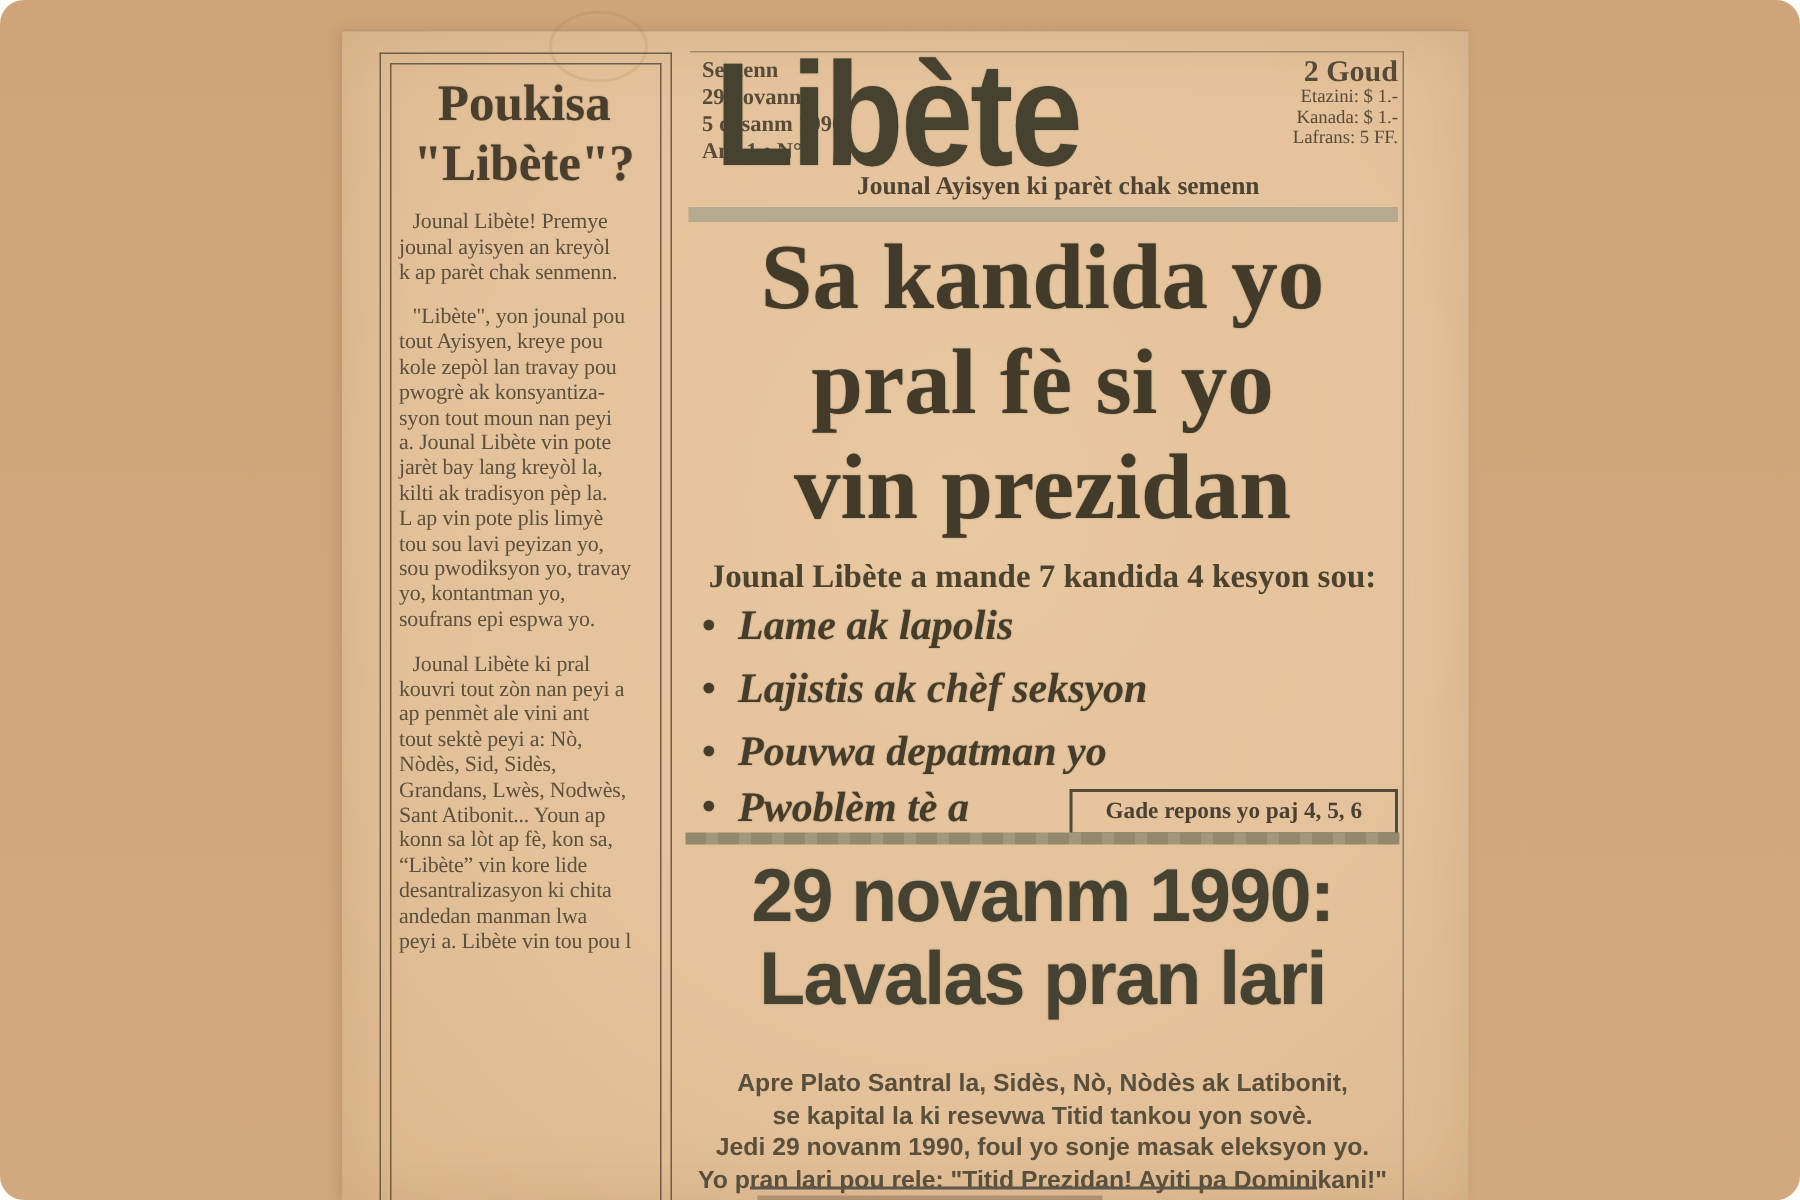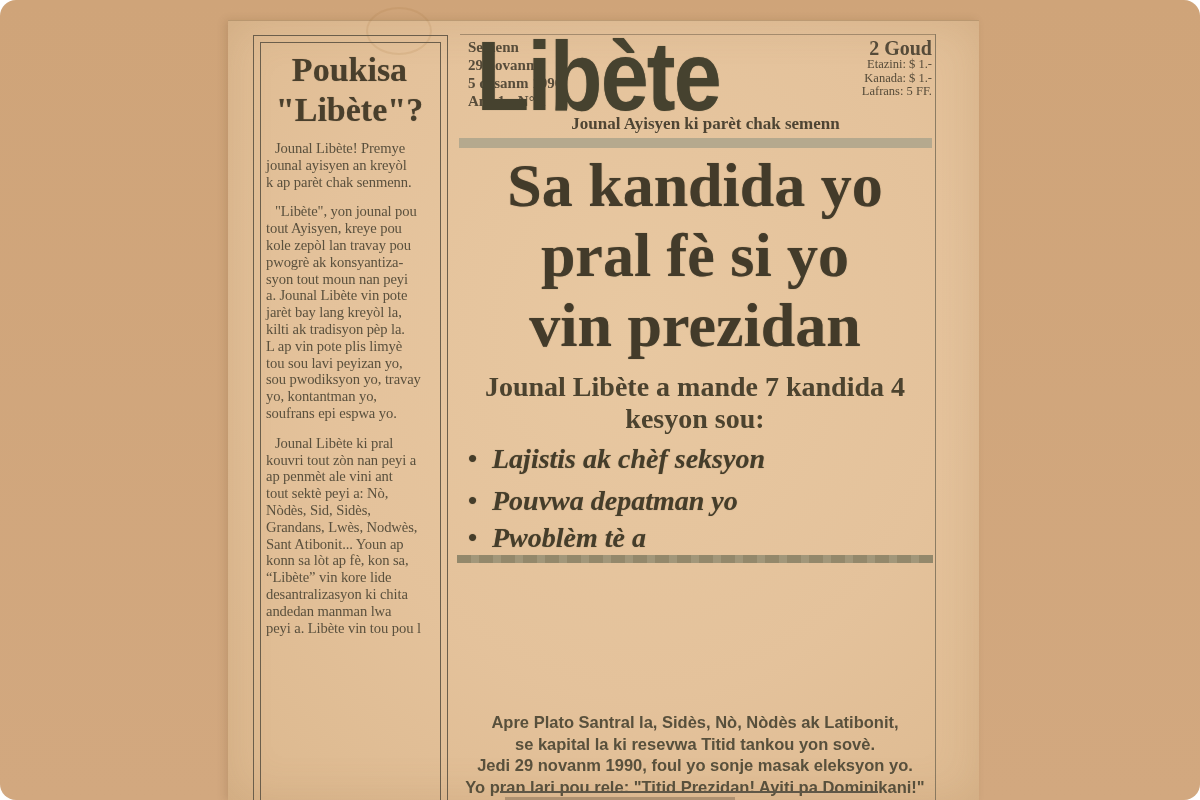--- a/index.html
+++ b/index.html
@@ -46,21 +46,21 @@
   .price{position:absolute;left:790px;top:38px;width:142px;text-align:right;color:#564b39;}
   .price-main{font-size:20px;font-weight:bold;line-height:20px;}
   .price-line{font-size:12.5px;line-height:13.5px;}
 
   
   .band1{position:absolute;left:459px;top:138px;width:473px;height:10px;background:var(--band-gray,#b5a98e);}
   .headline1{position:absolute;left:455px;top:150px;width:480px;text-align:center;
     font-weight:bold;font-size:62px;line-height:70px;color:var(--ink-head,#433b2a);
     text-shadow:0 0 1px rgba(67,59,42,.55);}
   .subhead{position:absolute;left:455px;top:371px;width:480px;text-align:center;
-    font-weight:bold;font-size:28px;color:#4c432f;}
+    font-weight:bold;font-size:22px;color:#4c432f;}
   .bullet-row{position:absolute;left:468px;width:460px;font-weight:bold;font-style:italic;
     font-size:28px;line-height:36px;color:#453d2a;text-shadow:0 0 1px rgba(69,61,42,.5);}
   .bullet-row .dot{display:inline-block;font-style:normal;font-size:26px;width:24px;
     vertical-align:1px;}
   .refer-box{position:absolute;left:713px;top:526px;width:215px;height:27px;
     border:2px solid #544a3b;text-align:center;line-height:25px;
     font-weight:bold;font-size:15.5px;color:#4a4132;}
   .band2{position:absolute;left:457px;top:555px;width:476px;height:8px;
     background:repeating-linear-gradient(90deg,var(--band-dark,#93886b) 0 14px,#a2977a 14px 22px);}
 
@@ -132,31 +132,37 @@
     <div class="price-line">Kanada: $ 1.-</div>
     <div class="price-line">Lafrans: 5 FF.</div>
   </div>
 
   <div class="band1"></div>
   <div class="headline1 pre">Sa kandida yo
 pral fè si yo
 vin prezidan</div>
   <div class="subhead">Jounal Libète a mande 7 kandida 4 kesyon sou:</div>
 
+  <div class="bullet-row" style="top:399px">
+    <span class="dot">•</span><span>Lame ak lapolis</span>
+  </div>
   <div class="bullet-row" style="top:441px">
     <span class="dot">•</span><span>Lajistis ak chèf seksyon</span>
   </div>
   <div class="bullet-row" style="top:520px">
     <span class="dot">•</span><span>Pwoblèm tè a</span>
   </div>
   <div class="bullet-row" style="top:483px">
     <span class="dot">•</span><span>Pouvwa depatman yo</span>
   </div>
 
+  <div class="refer-box">Gade repons yo paj 4, 5, 6</div>
   <div class="band2"></div>
 
+  <div class="headline2 pre">29 novanm 1990:
+Lavalas pran lari</div>
   <div class="deck pre">Apre Plato Santral la, Sidès, Nò, Nòdès ak Latibonit,
 se kapital la ki resevwa Titid tankou yon sovè.
 Jedi 29 novanm 1990, foul yo sonje masak eleksyon yo.
 Yo pran lari pou rele: "Titid Prezidan! Ayiti pa Dominikani!"</div>
   <div class="rule-bottom"></div>
   <div class="clip-hint"></div>
 </div>
 
 </body></html>

